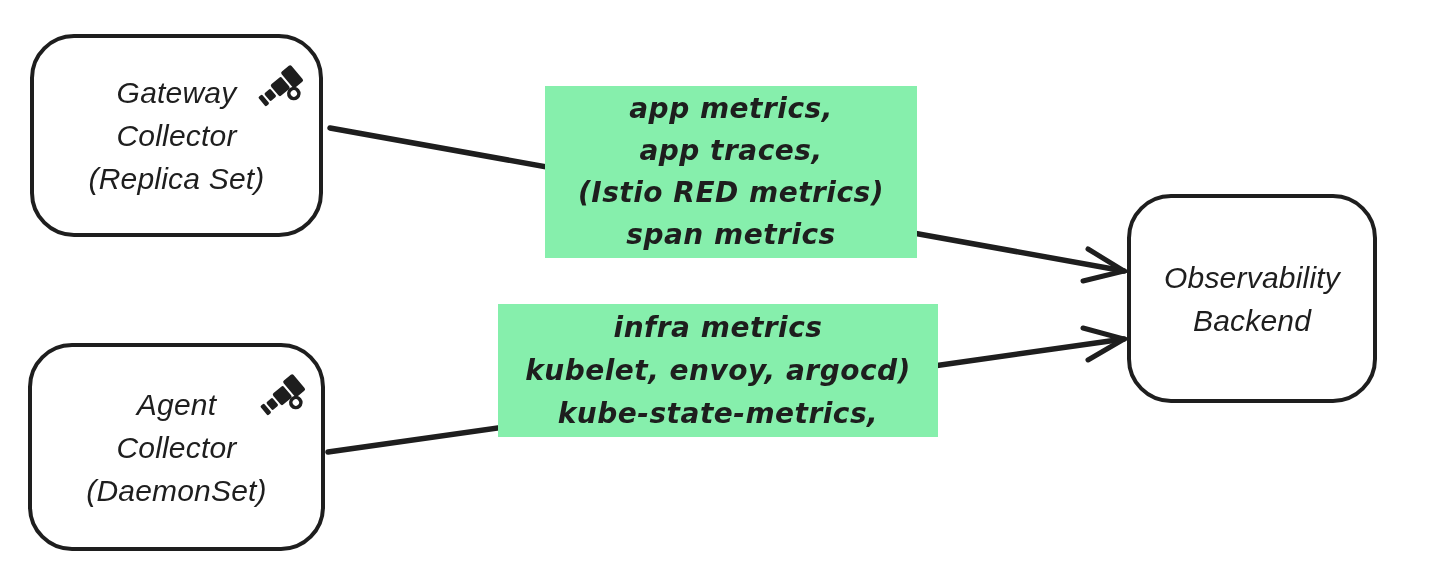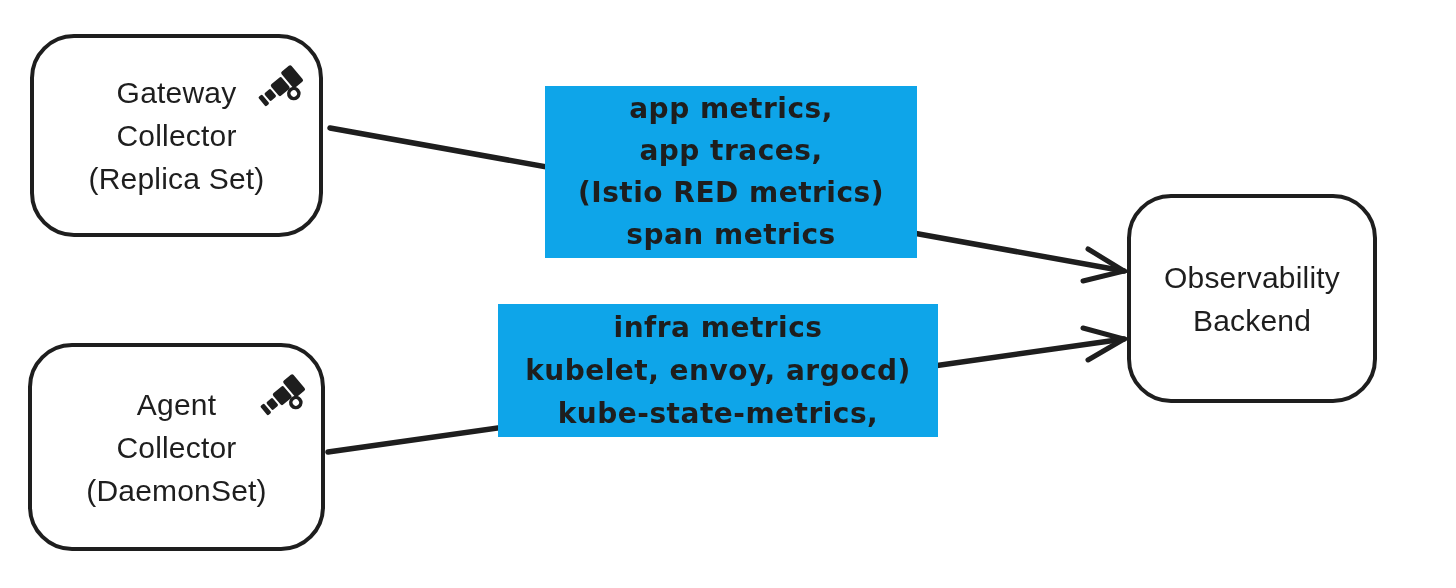--- a/index.html
+++ b/index.html
@@ -20,20 +20,21 @@
   
   .node {
     position: absolute;
     background: #ffffff;
     border: 4.5px solid #1e1e1e;
     border-radius: 44px;
     display: flex;
     align-items: center;
     justify-content: center;
     text-align: center;
+    font-style: italic;
   }
   .node-label {
     font-size: 30px;
     line-height: 43px;
     font-weight: 500;
     letter-spacing: 0.2px;
   }
   .node-icon {
     position: absolute;
     top: 22px;
@@ -42,23 +43,24 @@
     height: 52px;
   }
 
   #node-gateway { left: 30px;   top: 34px;  width: 293px; height: 203px; }
   #node-agent   { left: 28px;   top: 343px; width: 297px; height: 208px; }
   #node-backend { left: 1127px; top: 194px; width: 250px; height: 209px; }
 
   
   .edge-label {
     position: absolute;
-    background: #0ea5e9;
+    background: #86efac;
     text-align: center;
     font-family: "DejaVu Sans", sans-serif;
+    font-style: italic;
     font-weight: bold;
     font-size: 28px;
     line-height: 42px;
     letter-spacing: 0.5px;
     color: #1e1e1e;
     padding: 2px 4px;
   }
   #edge-label-gateway { left: 545px; top: 86px;  width: 372px; }
   #edge-label-agent   { left: 498px; top: 304px; width: 440px; line-height: 43px; }
 </style>

